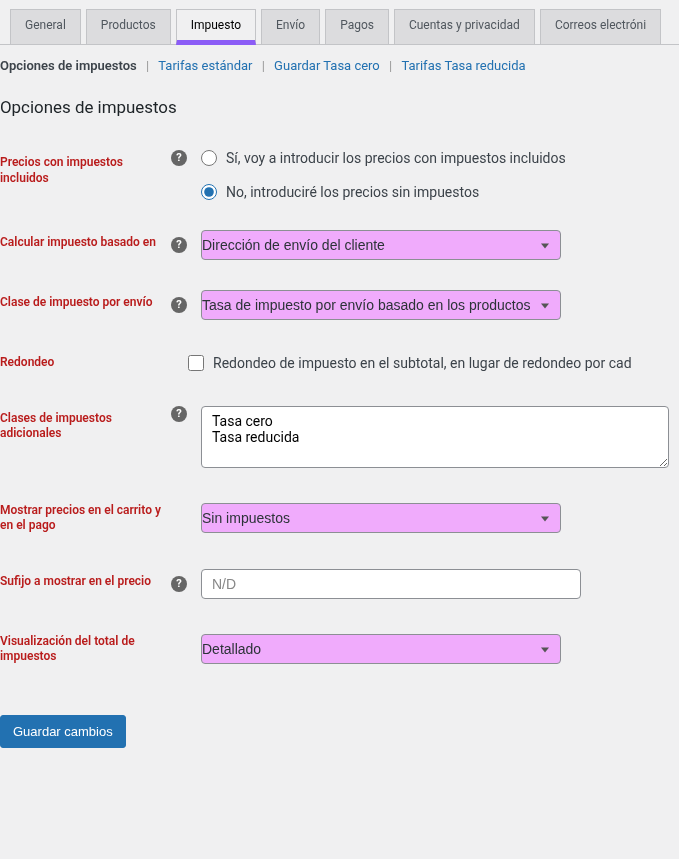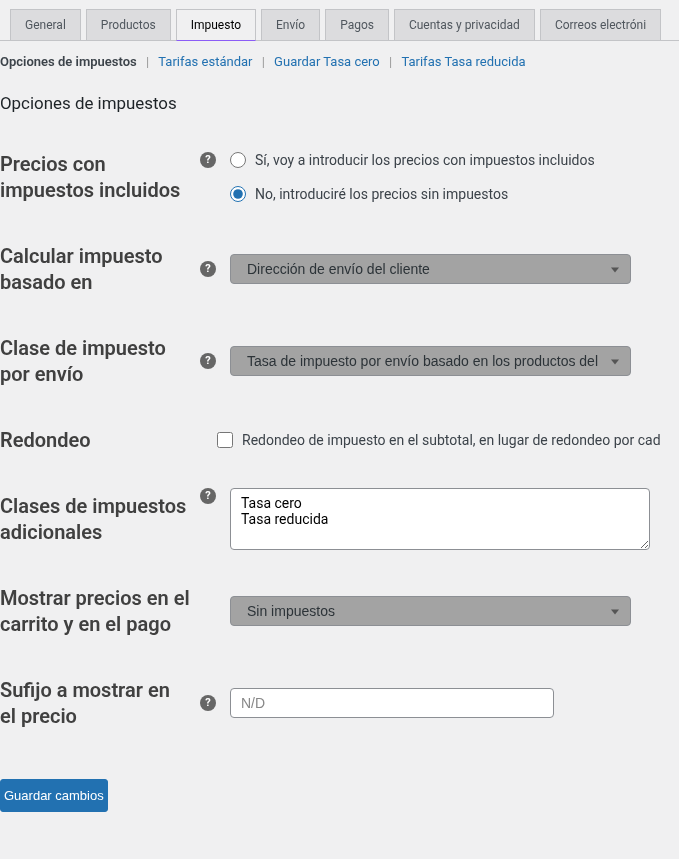--- a/index.html
+++ b/index.html
@@ -24,21 +24,21 @@
       border-bottom: none;
       margin-left: 5px;
       color: #50575e;
       cursor: pointer;
       font-size: 12px;
       white-space: nowrap;
     }
     .nav-tab:first-child { margin-left: 10px; }
     .nav-tab.active {
       background: #f0f0f1;
-      border-bottom: 1px solid #8b5cf6;
+      border-bottom: 5px solid #8b5cf6;
       margin-bottom: -1px;
       color: #000;
     }
     .subnav {
       padding: 13px 0 0 0;
       font-size: 13px;
     }
     .subnav-item {
       color: #2271b1;
       cursor: pointer;
@@ -61,22 +61,22 @@
     .form-table {
       width: 100%;
       border-collapse: collapse;
     }
     .form-table th {
       text-align: left;
       font-weight: 600;
       vertical-align: top;
       width: 200px;
       padding: 20px 10px 20px 0;
-      color: #404040;
-      font-size: 20px;
+      color: #b91c1c;
+      font-size: 12px;
       line-height: 1.3;
     }
     .form-table td {
       padding: 15px 10px 15px 0;
       vertical-align: middle;
     }
     .help-icon {
       display: inline-block;
       width: 16px;
       height: 16px;
@@ -106,25 +106,25 @@
     }
     .radio-group label:last-child { margin-bottom: 0; }
     input[type="radio"], input[type="checkbox"] {
       width: 16px;
       height: 16px;
       margin-right: 9px;
       accent-color: #2271b1;
       cursor: pointer;
     }
     select, .select-like {
-      width: 401px;
-      padding: 6px 28px 6px 16px;
+      width: 360px;
+      padding: 6px 28px 6px 0;
       border: 1px solid #8c8f94;
       border-radius: 4px;
-      background: #a3a3a3;
+      background: #f0abfc;
       font-size: 14px;
       color: #2c3338;
       cursor: pointer;
       appearance: none;
       position: relative;
     }
     .select-wrap {
       position: relative;
       display: inline-block;
     }
@@ -135,50 +135,50 @@
       top: 50%;
       transform: translateY(-30%);
       width: 0;
       height: 0;
       border-left: 4px solid transparent;
       border-right: 4px solid transparent;
       border-top: 5px solid #555;
       pointer-events: none;
     }
     textarea {
-      width: 420px;
+      width: 468px;
       min-height: 62px;
       padding: 6px 10px;
       border: 1px solid #8c8f94;
       border-radius: 4px;
       font-family: inherit;
       font-size: 14px;
       resize: both;
     }
     input[type="text"] {
-      width: 324px;
+      width: 380px;
       padding: 6px 10px;
       border: 1px solid #8c8f94;
       border-radius: 4px;
       font-size: 14px;
     }
     .checkbox-row {
       display: flex;
       align-items: center;
       font-size: 14px;
       padding-left: 17px;
     }
     .submit-row {
       margin-top: 30px;
     }
     .button-primary {
       background: #2271b1;
       color: #fff;
       border: 1px solid #2271b1;
-      padding: 8px 3px;
+      padding: 8px 12px;
       font-size: 13px;
       cursor: pointer;
       border-radius: 3px;
     }
     input[type="text"]::placeholder { color: #888; }
   </style>
 </head>
 <body>
 
 <div class="nav-tabs">
@@ -291,18 +291,31 @@
   <tr>
     <th>Sufijo a mostrar en el precio</th>
     <td>
       <div class="field-wrap center">
         <span class="help-icon"></span>
         <input type="text" placeholder="N/D" style="">
       </div>
     </td>
   </tr>
 
+  <tr>
+    <th>Visualización del total de impuestos</th>
+    <td>
+      <div class="field-wrap center">
+        <span style="width:16px;margin-right:14px;"></span>
+        <div class="select-wrap">
+          <select>
+            <option>Detallado</option>
+          </select>
+        </div>
+      </div>
+    </td>
+  </tr>
 </tbody>
   </table>
 
 <div class="submit-row">
   <button class="button-primary">Guardar cambios</button>
 </div>
 
 </body></html>

